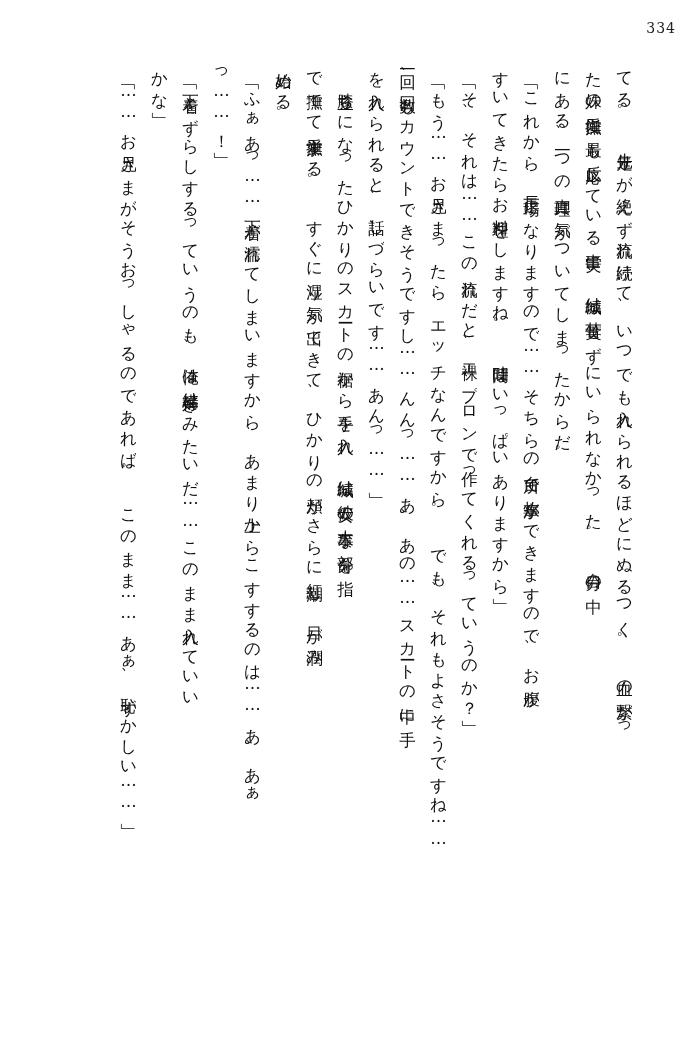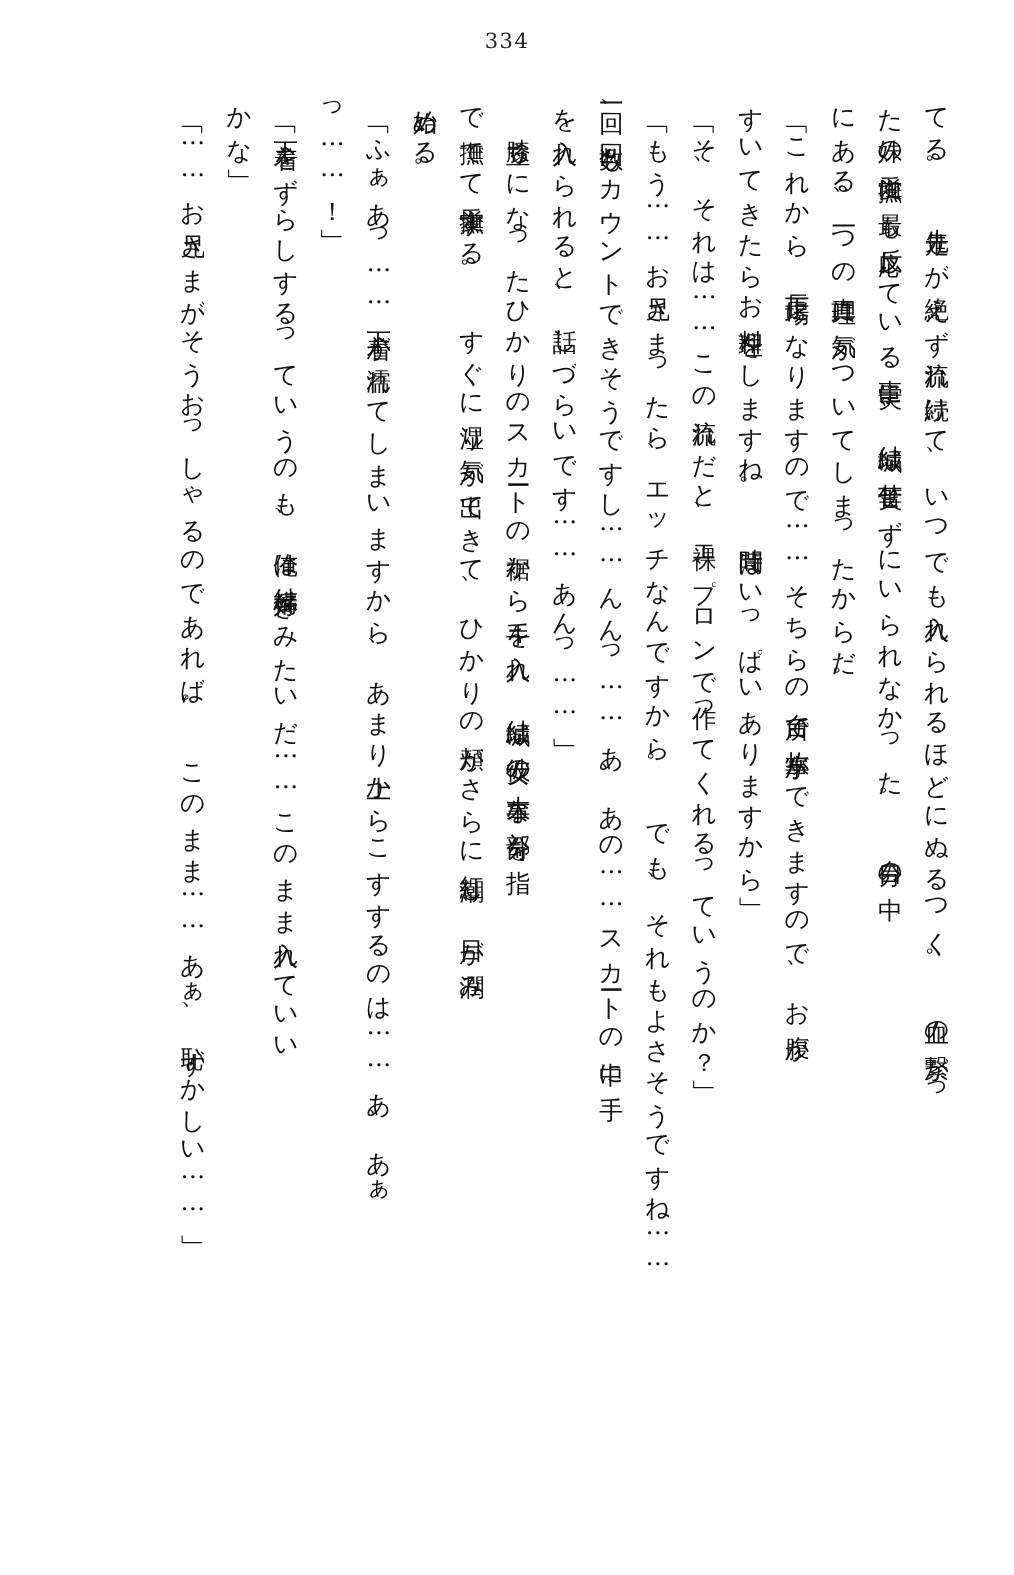--- a/index.html
+++ b/index.html
@@ -14,21 +14,21 @@
     background: #ffffff;
     overflow: hidden;
     font-family: "DejaVu Serif", "Liberation Serif", serif;
     color: #111111;
   }
   .page-number {
     position: absolute;
     top: 20px;
     left: 0;
     width: 676px;
-    text-align: center;
+    text-align: right;
     font-size: 14px;
     letter-spacing: 1px;
     color: #222222;
     font-family: "DejaVu Serif", "Liberation Serif", serif;
   }
   .body-area {
     position: absolute;
     top: 60px;
     right: 44px;
     bottom: 40px;

